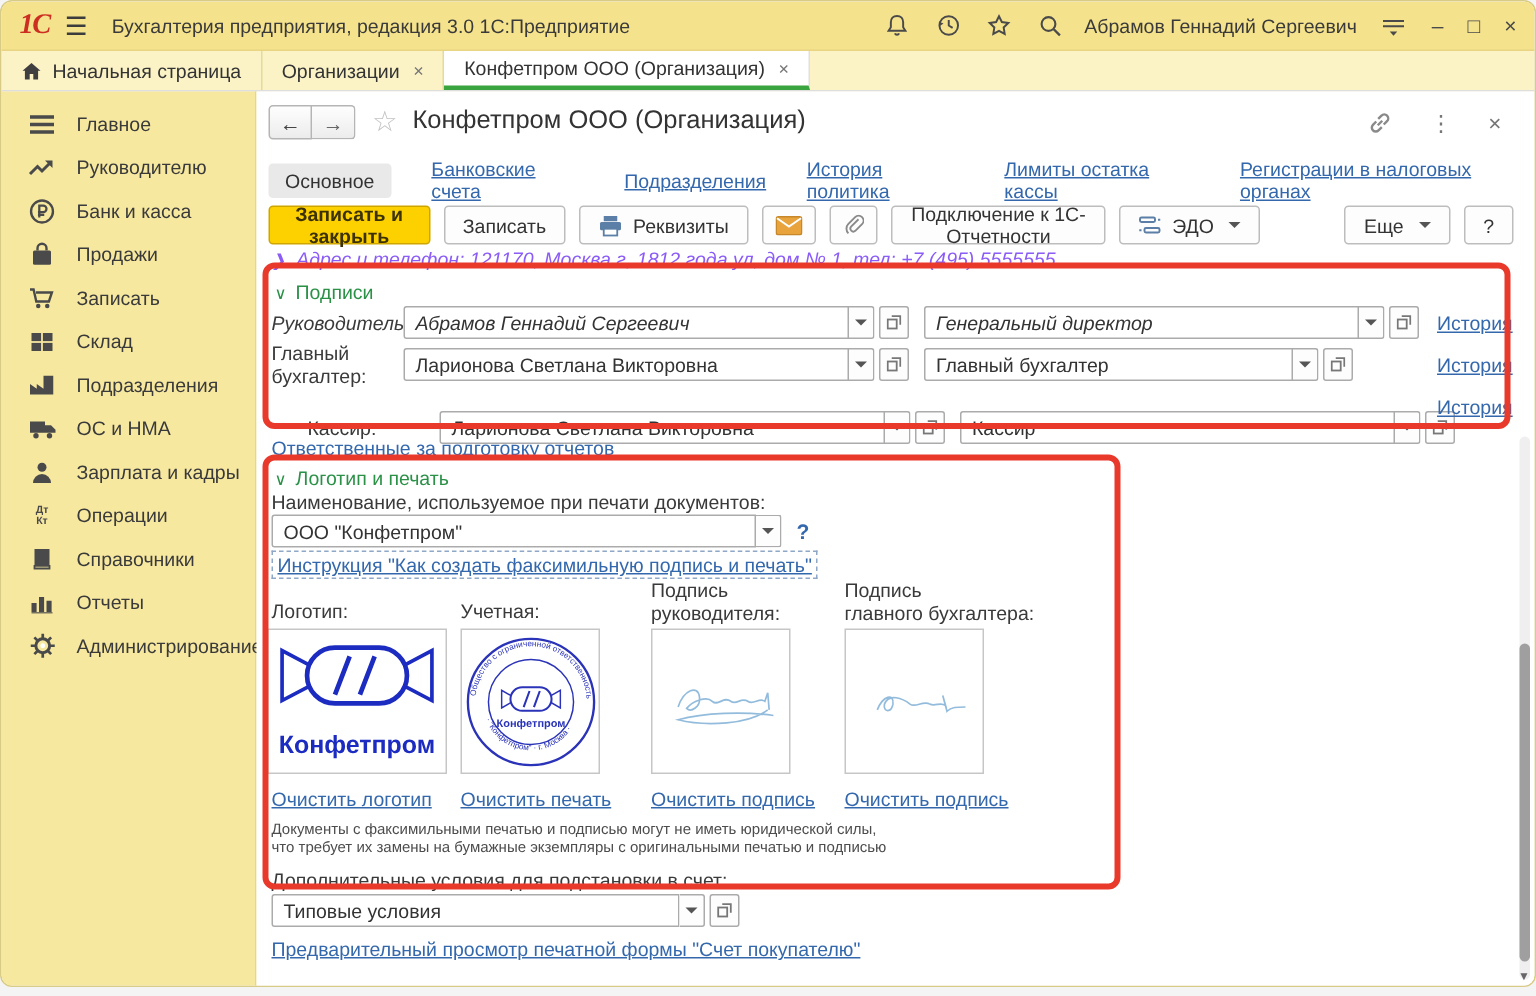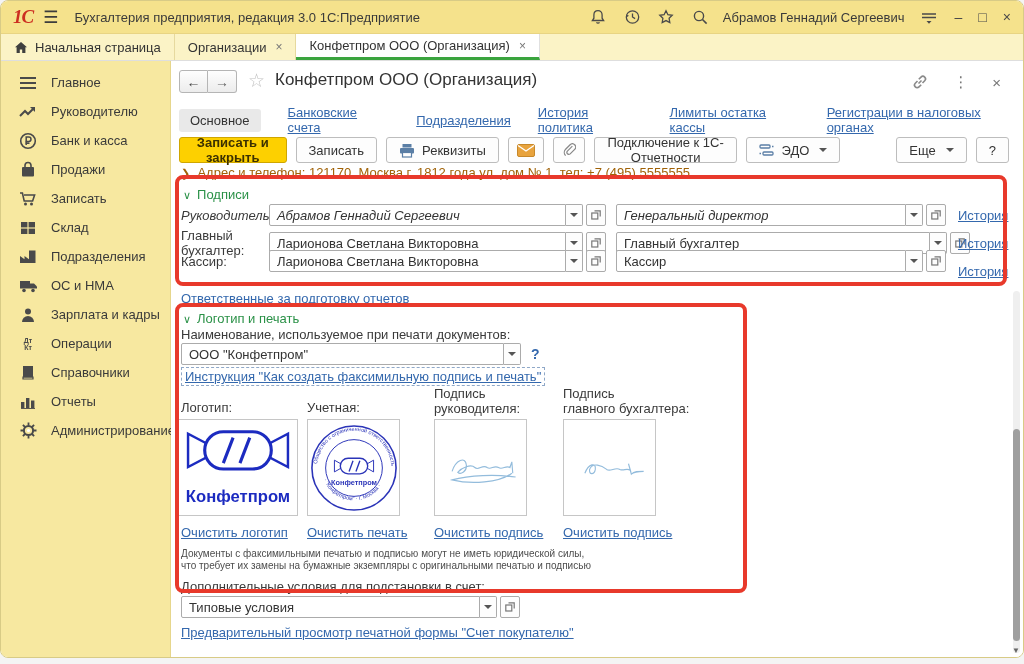--- a/index.html
+++ b/index.html
@@ -47,21 +47,21 @@
   a.lnk{color:#3468ad;text-decoration:underline;cursor:pointer;}
   
   .toolbar{position:absolute;top:76px;left:8px;right:14px;display:flex;align-items:center;gap:9px;}
   .btn{height:26px;border:1px solid #bdbdbd;border-radius:3px;background:#fdfdfd;font-size:13px;color:#333;
        display:flex;align-items:center;gap:7px;padding:0 12px;cursor:pointer;font-family:inherit;}
   .btn.primary{background:#fdd000;border-color:#cfa600;font-weight:bold;color:#3c3100;}
   .btn.iconbtn{padding:0 8px;}
   .caret{display:inline-block;width:0;height:0;border-left:4px solid transparent;border-right:4px solid transparent;border-top:4px solid #555;margin-left:3px;}
   .tb-right{margin-left:auto;display:flex;gap:9px;padding-left:47px;}
   
-  .addr{position:absolute;top:104px;left:10px;font-size:13px;color:#a16207;white-space:nowrap;}
+  .addr{position:absolute;top:104px;left:10px;font-size:13px;color:#8b5cf6;white-space:nowrap;font-style:italic;}
   .redrect{position:absolute;border:4px solid #e8392b;border-radius:8px;pointer-events:none;z-index:6;}
   .r1{left:4px;top:114px;width:832px;height:111px;}
   .r2{left:4px;top:242px;width:572px;height:290px;}
   .sechdr{position:absolute;font-size:13px;color:#2a9147;cursor:pointer;}
   .sechdr .chev{font-size:11px;margin-right:6px;}
   .sigrow{position:absolute;left:10px;height:22px;display:flex;align-items:center;font-size:13px;color:#3a3a3a;}
   .sigrow .lab{width:88px;flex:none;}
   .combo{display:flex;align-items:center;height:22px;}
   .cfield{height:22px;border:1px solid #ababab;border-radius:2px 0 0 2px;background:#fff;display:flex;align-items:center;
           padding:0 7px;font-size:13px;color:#333;overflow:hidden;white-space:nowrap;}
@@ -396,35 +396,35 @@
               <span class="caret" style="margin:0;"></span>
             </span>
           <span class="copen">
               <svg width="10" height="10" viewBox="0 0 10 10">
                 <rect x="0.8" y="3" width="6" height="6" fill="none" stroke="#777" stroke-width="1.2"></rect>
                 <path d="M3.5 0.8h5.7v5.7" fill="none" stroke="#777" stroke-width="1.2"></path>
               </svg>
             </span>
         </span>
         <span class="combo" style="margin-left:10px;">
-          <span class="cfield" style="width:314px;">Главный бухгалтер</span>
+          <span class="cfield" style="width:246px;">Главный бухгалтер</span>
           <span class="cdrop">
               <span class="caret" style="margin:0;"></span>
             </span>
           <span class="copen">
               <svg width="10" height="10" viewBox="0 0 10 10">
                 <rect x="0.8" y="3" width="6" height="6" fill="none" stroke="#777" stroke-width="1.2"></rect>
                 <path d="M3.5 0.8h5.7v5.7" fill="none" stroke="#777" stroke-width="1.2"></path>
               </svg>
             </span>
         </span>
       </div>
       <a class="lnk hist" style="top:175px;left:787px;">История</a>
 
-      <div class="sigrow" style="top:189px;">
+      <div class="sigrow" style="top:213px;margin-left:24px;">
         <span class="lab" style="width:88px;">Кассир:</span>
         <span class="combo">
           <span class="cfield" style="width:297px;">Ларионова Светлана Викторовна</span>
           <span class="cdrop">
               <span class="caret" style="margin:0;"></span>
             </span>
           <span class="copen">
               <svg width="10" height="10" viewBox="0 0 10 10">
                 <rect x="0.8" y="3" width="6" height="6" fill="none" stroke="#777" stroke-width="1.2"></rect>
                 <path d="M3.5 0.8h5.7v5.7" fill="none" stroke="#777" stroke-width="1.2"></path>
@@ -525,21 +525,21 @@
       <a class="lnk clear-lnk" style="top:464px;left:392px;">Очистить подпись</a>
 
       <div class="note" style="top:487px;">
         <div>Документы с факсимильными печатью и подписью могут не иметь юридической силы,</div>
         <div>что требует их замены на бумажные экземпляры с оригинальными печатью и подписью</div>
       </div>
 
       <div style="position:absolute;top:518px;left:10px;font-size:13px;color:#3a3a3a;">Дополнительные условия для подстановки в счет:</div>
       <div style="position:absolute;top:535px;left:10px;">
         <span class="combo">
-          <span class="cfield" style="width:299px;">Типовые условия</span>
+          <span class="cfield" style="width:272px;">Типовые условия</span>
           <span class="cdrop">
               <span class="caret" style="margin:0;"></span>
             </span>
           <span class="copen">
               <svg width="10" height="10" viewBox="0 0 10 10">
                 <rect x="0.8" y="3" width="6" height="6" fill="none" stroke="#777" stroke-width="1.2"></rect>
                 <path d="M3.5 0.8h5.7v5.7" fill="none" stroke="#777" stroke-width="1.2"></path>
               </svg>
             </span>
         </span>

